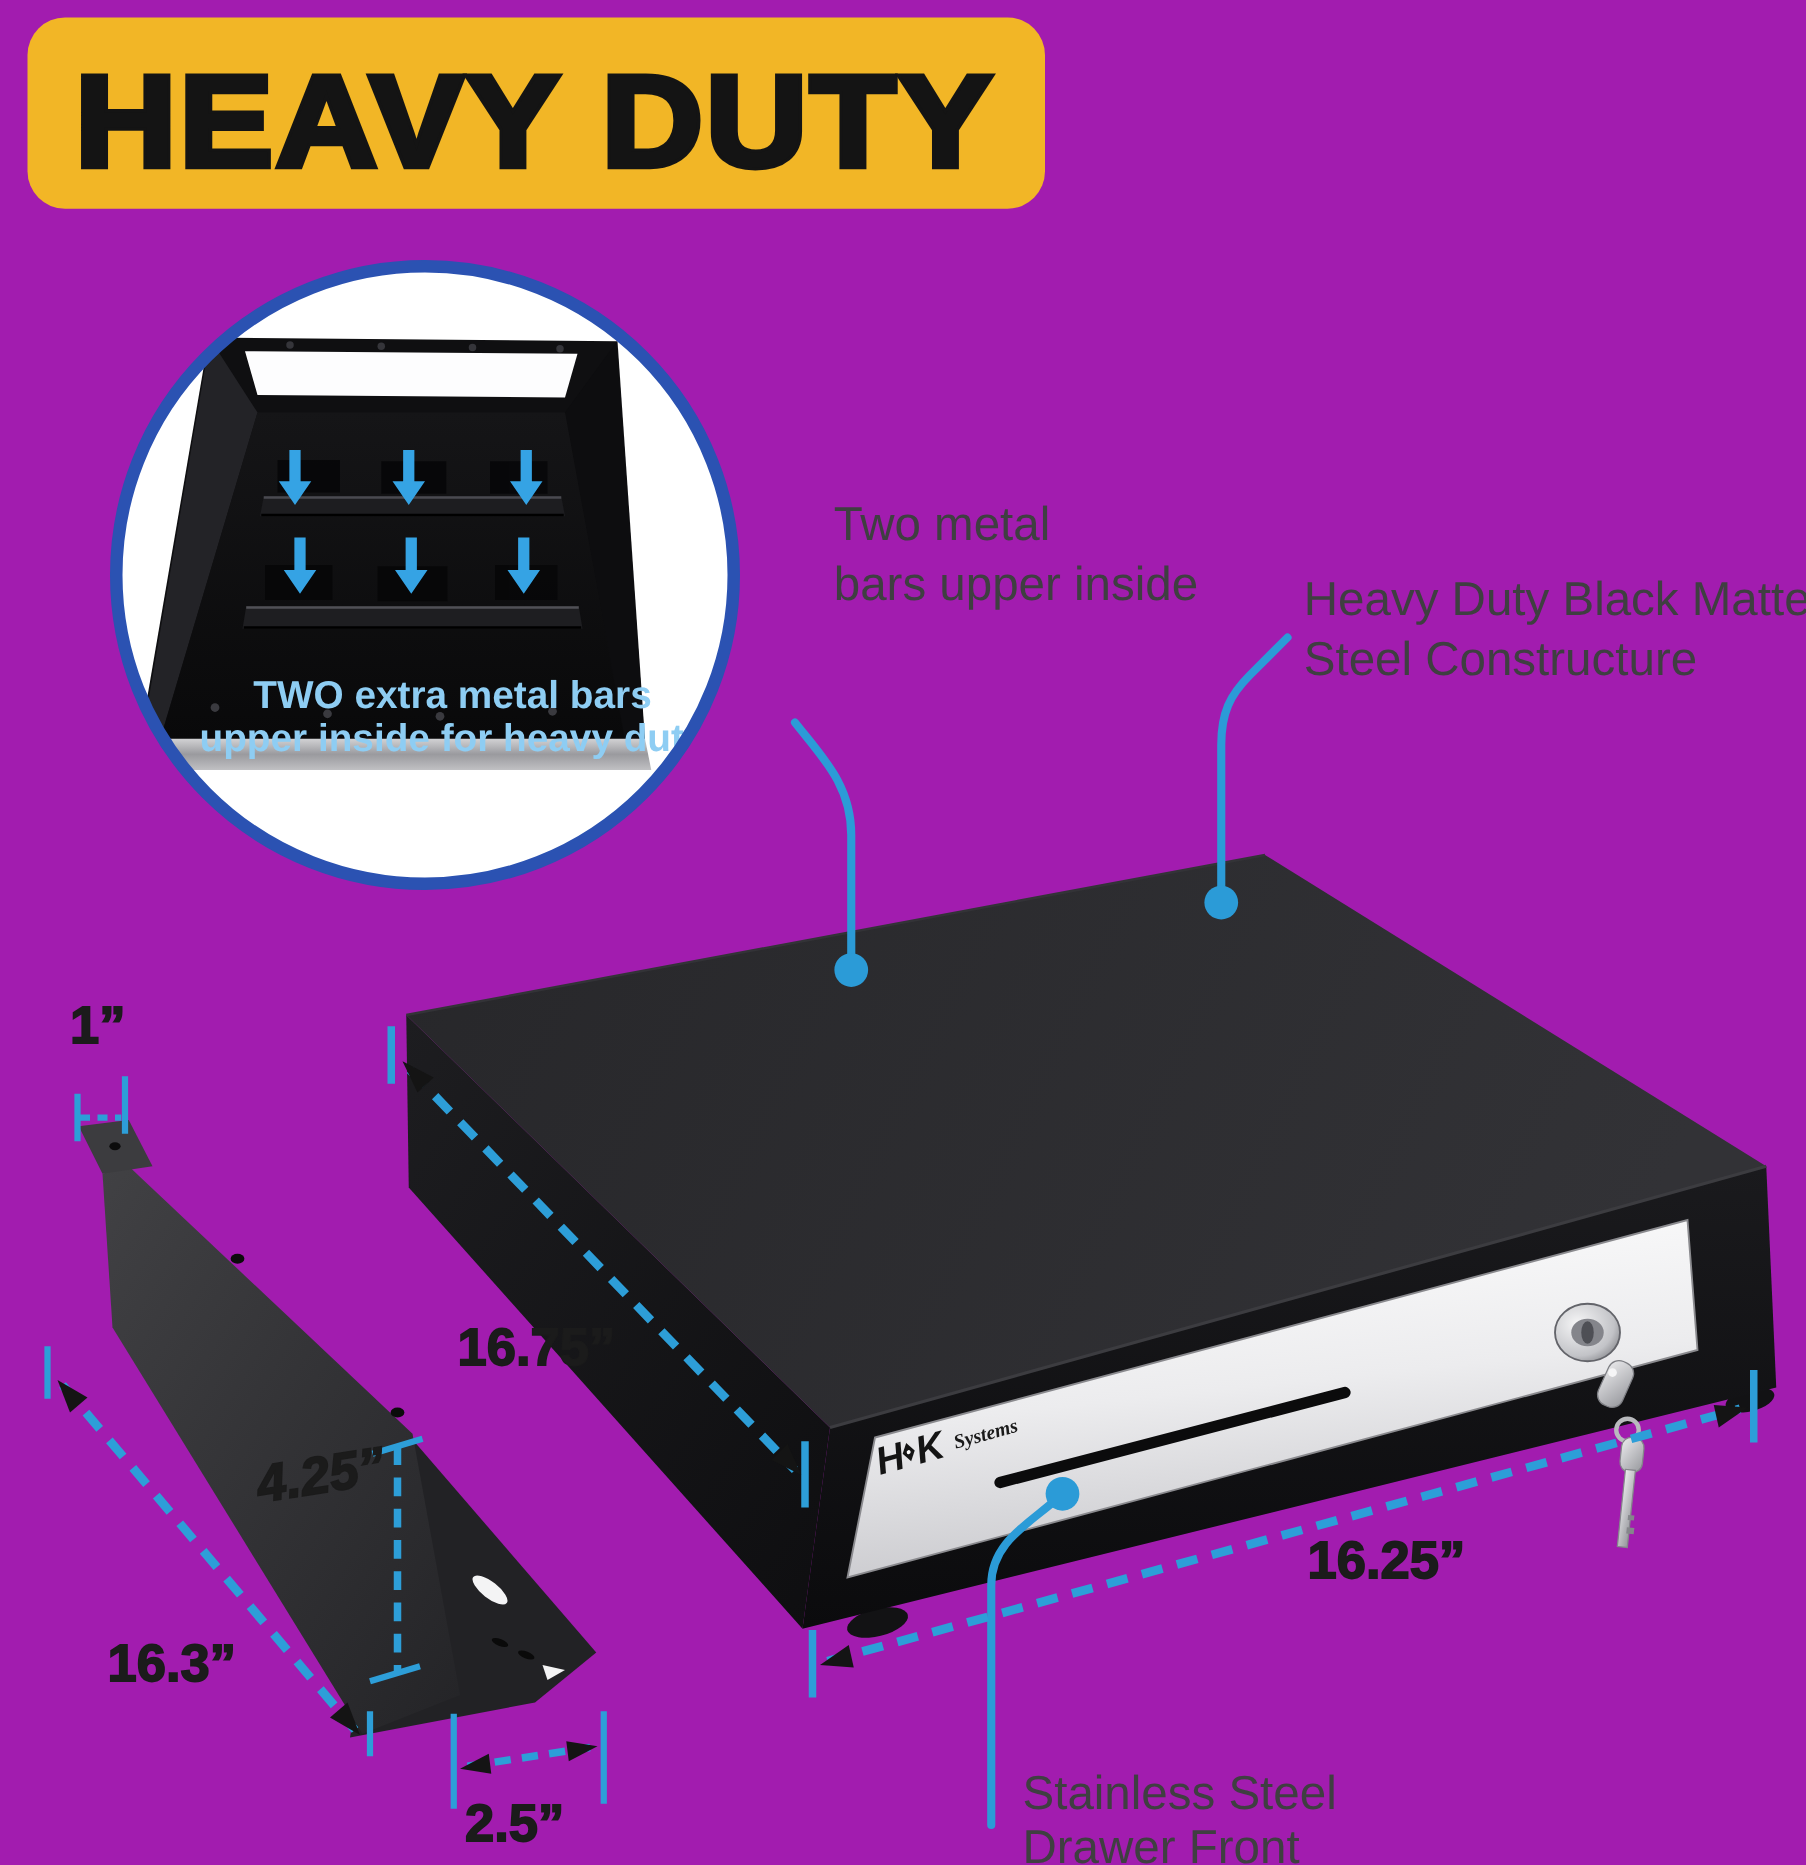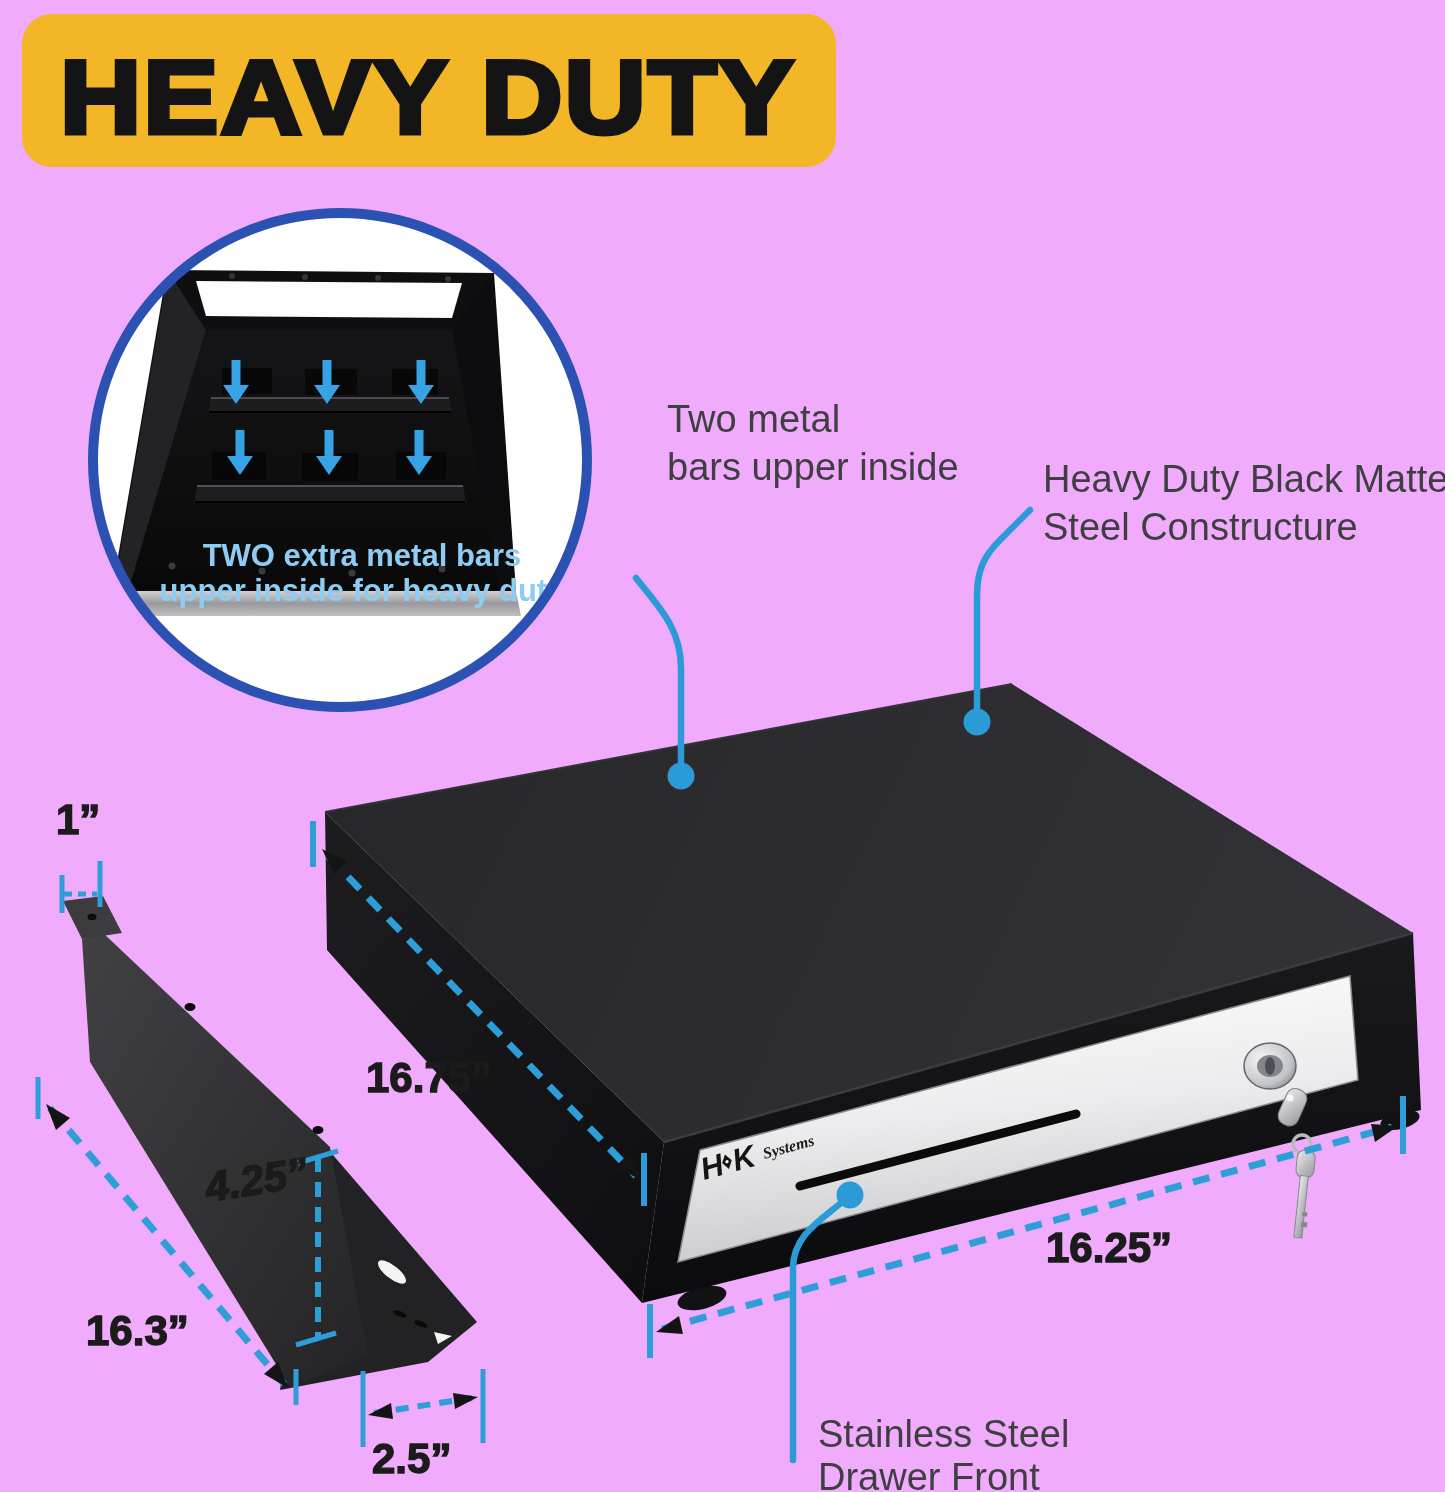--- a/index.html
+++ b/index.html
@@ -1,16 +1,16 @@
 <!DOCTYPE html>
 <html><head>
 <meta charset="utf-8">
 <style>
   html,body{margin:0;padding:0;background:#ffffff;}
-  .stage{position:relative;width:1445px;height:1492px;background:#f0abfc;overflow:hidden;
+  .stage{position:relative;width:1445px;height:1492px;background:#a21caf;overflow:hidden;
          font-family:"Liberation Sans", sans-serif;}
   svg{position:absolute;left:0;top:0;}
   text{font-family:"Liberation Sans", sans-serif;}
   .callout-text{font-size:38px;fill:#3f3f41;}
   .dim-label{font-size:42px;font-weight:bold;fill:#1b1b1b;stroke:#1b1b1b;stroke-width:1.4;paint-order:stroke;}
   .inset-caption{font-size:31px;font-weight:bold;fill:#8ECDF3;text-anchor:middle;}
   .banner-text{font-size:104px;font-weight:bold;fill:#141414;stroke:#141414;stroke-width:5;paint-order:stroke;letter-spacing:2px;}
   .script-text{font-family:"Liberation Serif", serif;font-style:italic;font-weight:bold;}
 </style>
 </head>

